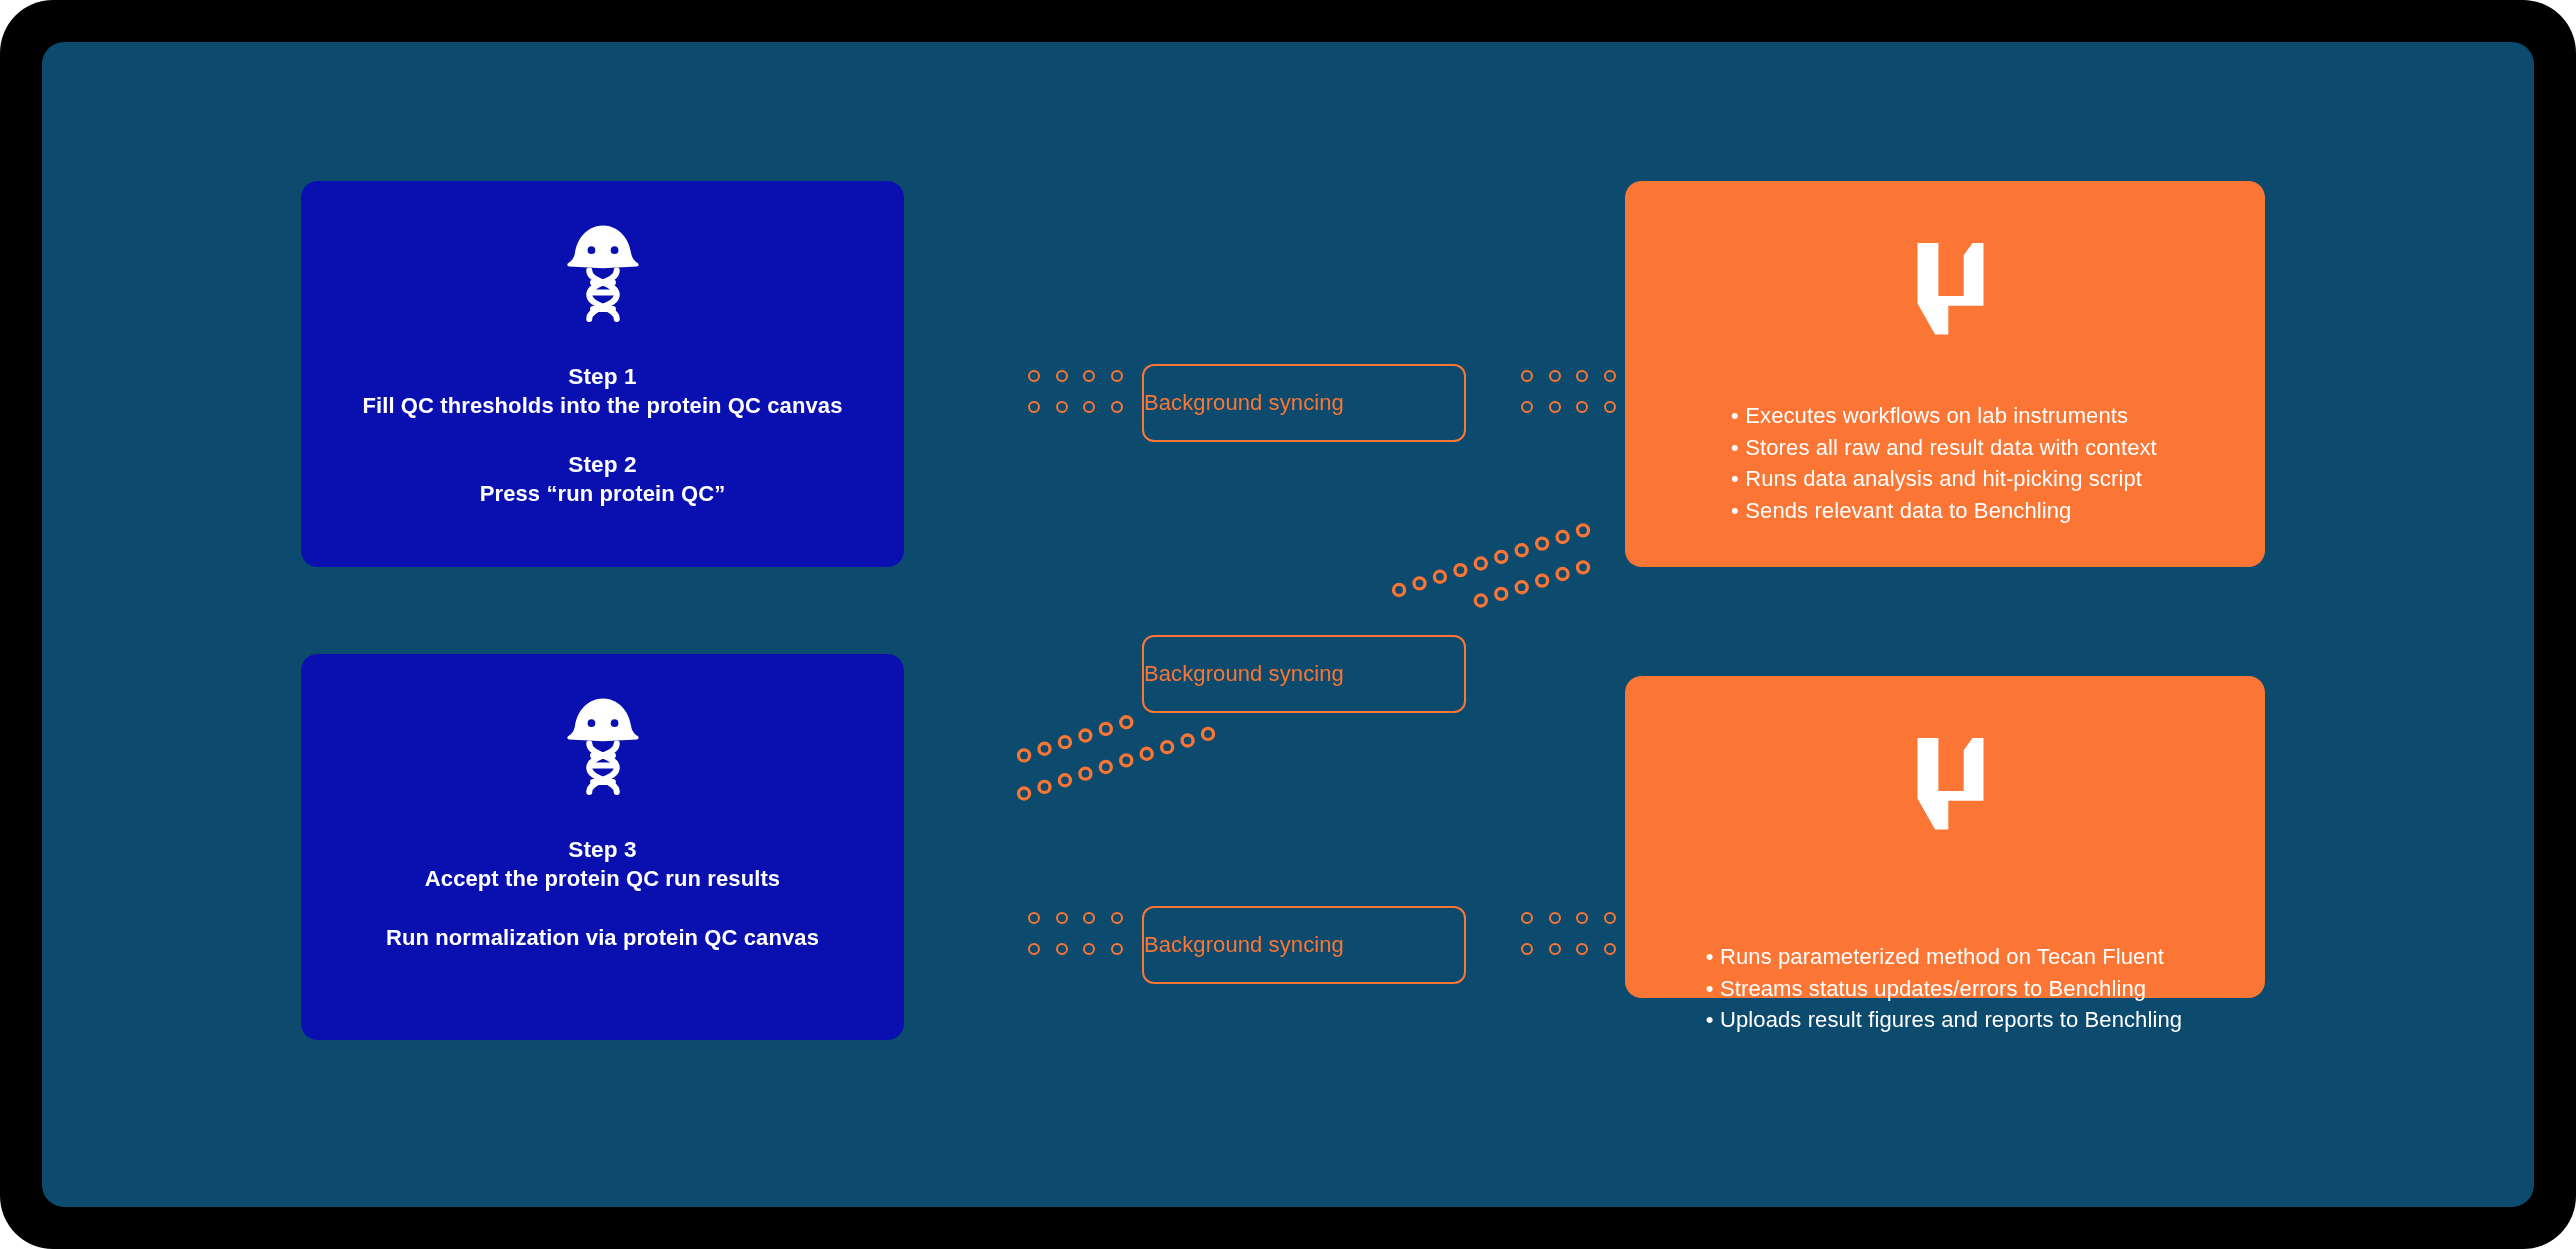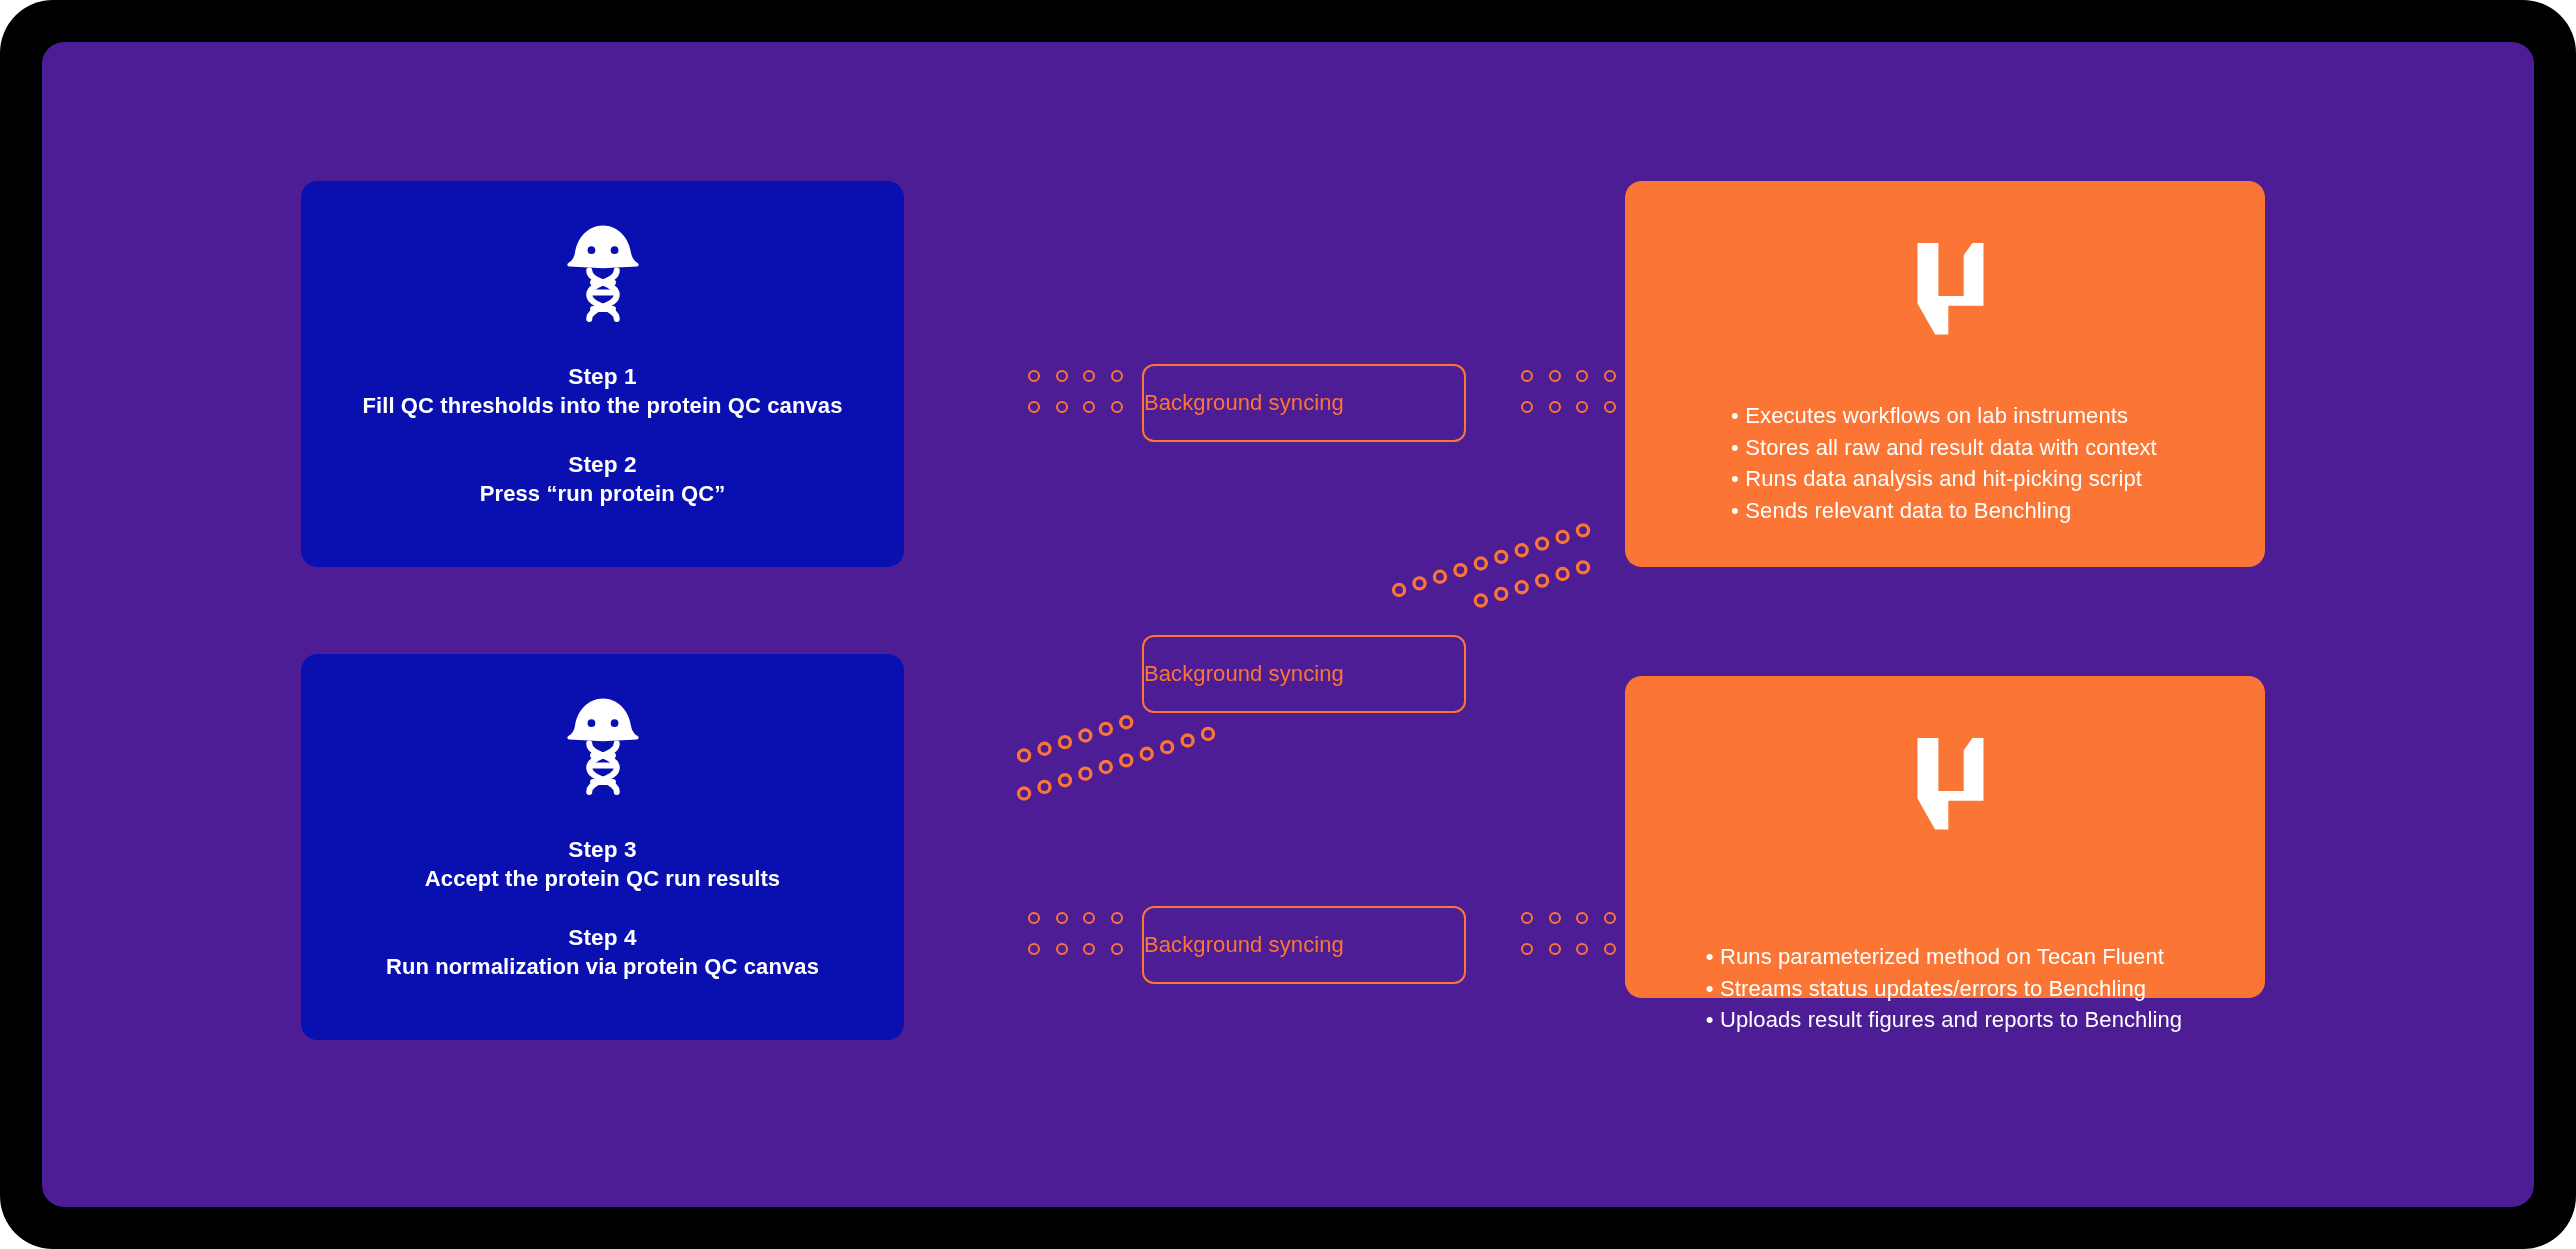--- a/index.html
+++ b/index.html
@@ -26,21 +26,21 @@
     background: #000000;
     border-radius: 53px;
     box-sizing: border-box;
   }
   #canvas {
     position: absolute;
     left: 42px;
     top: 42px;
     width: 2492px;
     height: 1165px;
-    background: #4c1d95;
+    background: #0c4a6e;
     border-radius: 22px;
     overflow: hidden;
   }
 
   
   .card {
     position: absolute;
     border-radius: 16.6px;
     box-sizing: border-box;
   }
@@ -221,21 +221,20 @@
             <path d="M57 160h36"></path>
           </g>
         </svg>
       </div>
       <div class="steps">
         <div class="step-block">
           <div class="step-title">Step 3</div>
           <div class="step-desc">Accept the protein QC run results</div>
         </div>
         <div class="step-block">
-          <div class="step-title">Step 4</div>
           <div class="step-desc">Run normalization via protein QC canvas</div>
         </div>
       </div>
     </div>
 
     <div class="card card-orange" id="card-unchained-top">
       <div class="unchained-mark">
         <svg viewBox="0 0 160 200" xmlns="http://www.w3.org/2000/svg">
           <path fill="#ffffff" d="M30 22h38v96h46V44l16-22h20v114H86v52H62L30 132Z"></path>
         </svg>

